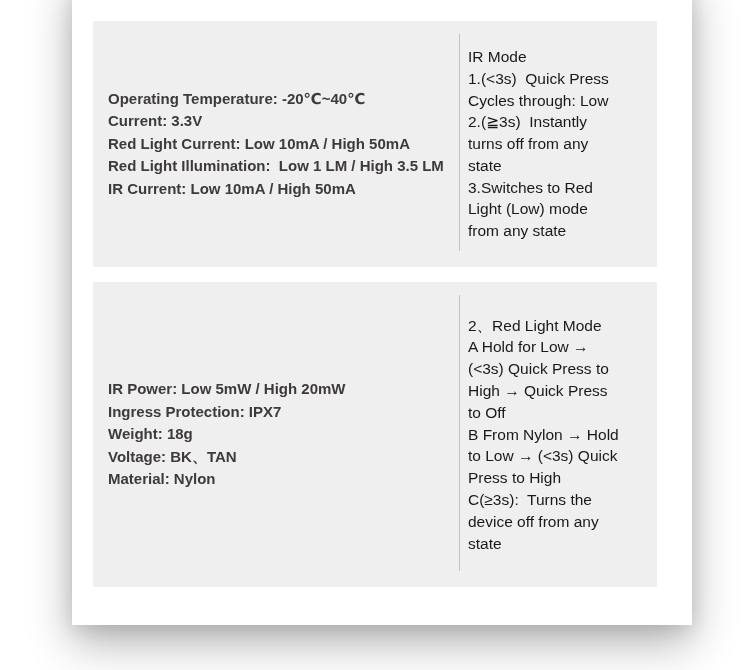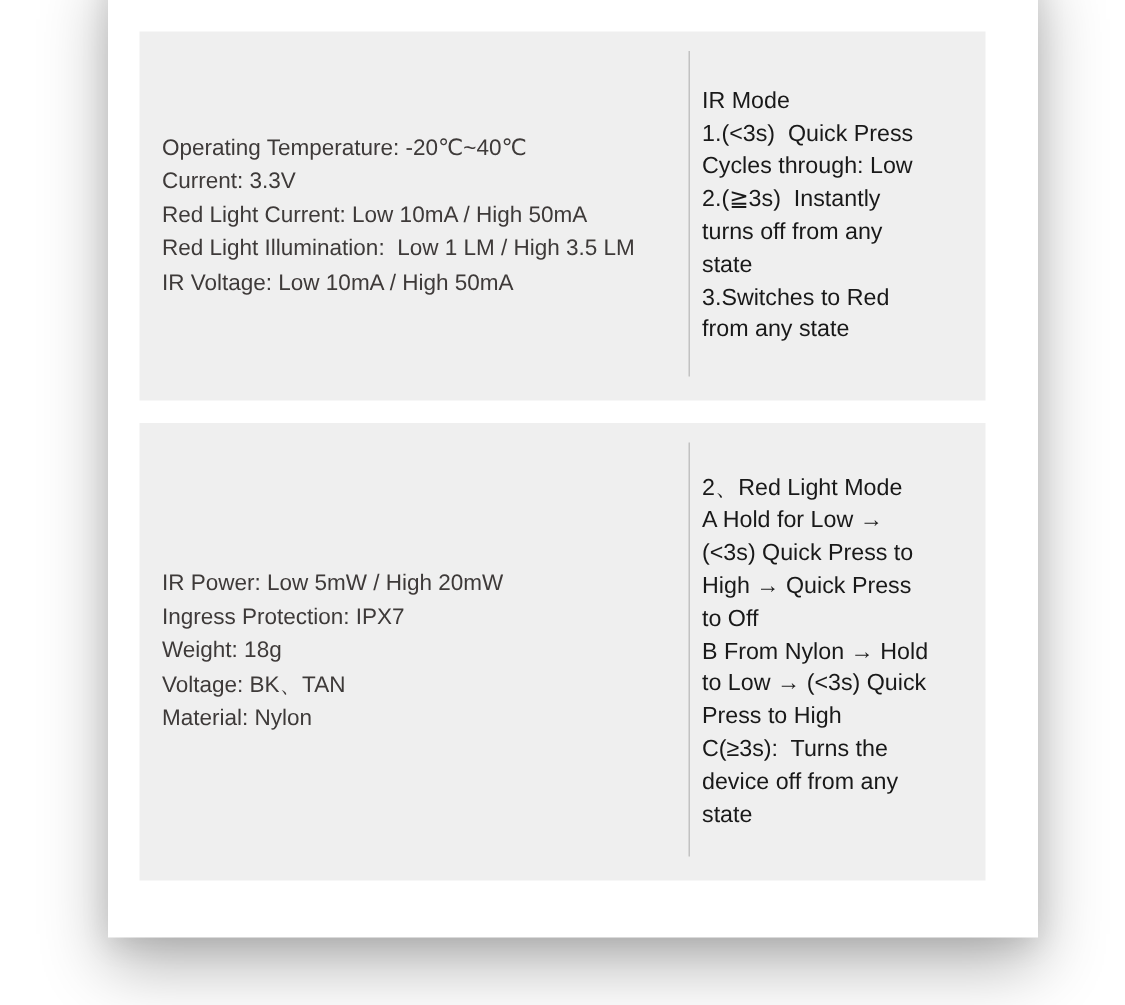--- a/index.html
+++ b/index.html
@@ -55,51 +55,53 @@
     padding: 0 0 0 8px;
     display: flex;
     flex-direction: column;
     justify-content: center;
   }
   .spec-line {
     font-size: 15px;
     line-height: 22.4px;
     color: #3e3a39;
     white-space: pre;
+    font-weight: bold;
   }
   .mode-line {
     font-size: 15.5px;
     line-height: 21.8px;
     color: #191919;
     white-space: pre;
   }
 </style>
 </head>
 <body>
 
 <div class="stage">
   <div class="card">
 
     <section class="panel panel-1">
       <div class="cell-left">
         <div class="spec-line">Operating Temperature: -20℃~40℃</div>
         <div class="spec-line">Current: 3.3V</div>
         <div class="spec-line">Red Light Current: Low 10mA / High 50mA</div>
         <div class="spec-line">Red Light Illumination:  Low 1 LM / High 3.5 LM</div>
-        <div class="spec-line">IR Voltage: Low 10mA / High 50mA</div>
+        <div class="spec-line">IR Current: Low 10mA / High 50mA</div>
       </div>
       <div class="v-divider"></div>
       <div class="cell-right">
         <div class="mode-line">IR Mode</div>
         <div class="mode-line">1.(&lt;3s)  Quick Press</div>
         <div class="mode-line">Cycles through: Low</div>
         <div class="mode-line">2.(≧3s)  Instantly</div>
         <div class="mode-line">turns off from any</div>
         <div class="mode-line">state</div>
         <div class="mode-line">3.Switches to Red</div>
+        <div class="mode-line">Light (Low) mode</div>
         <div class="mode-line">from any state</div>
       </div>
     </section>
 
     <section class="panel panel-2">
       <div class="cell-left">
         <div class="spec-line">IR Power: Low 5mW / High 20mW</div>
         <div class="spec-line">Ingress Protection: IPX7</div>
         <div class="spec-line">Weight: 18g</div>
         <div class="spec-line">Voltage: BK、TAN</div>

